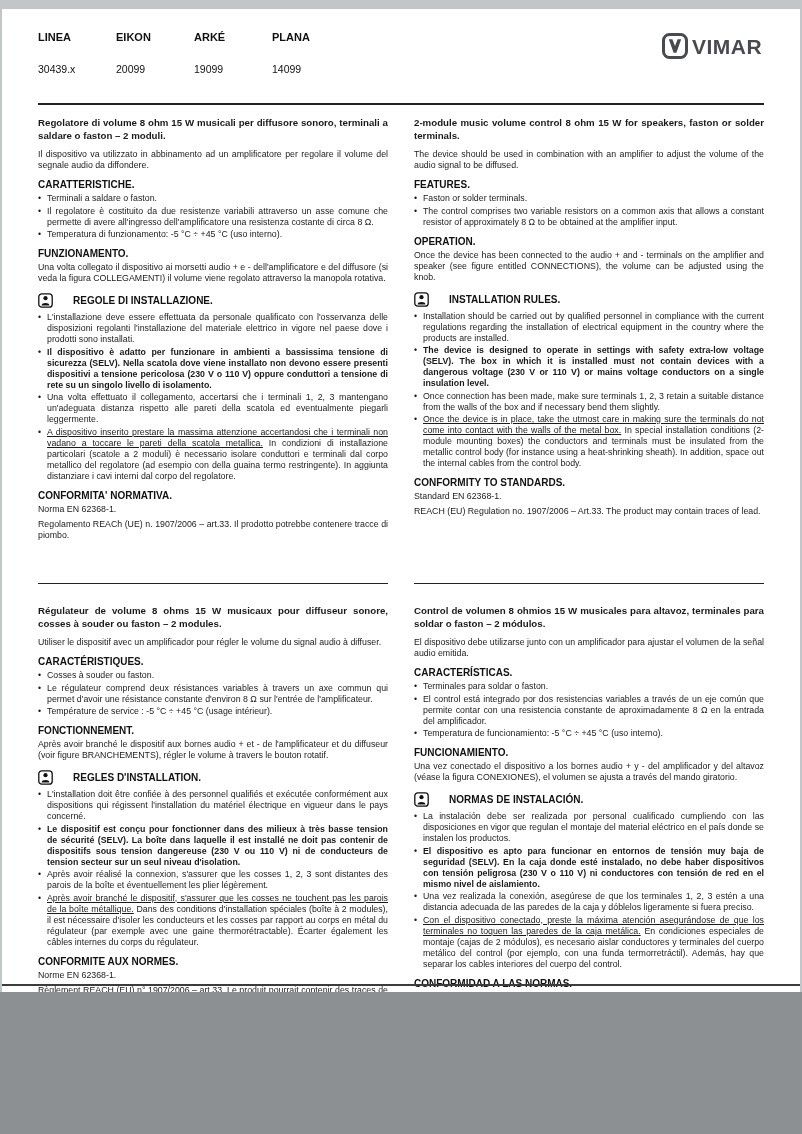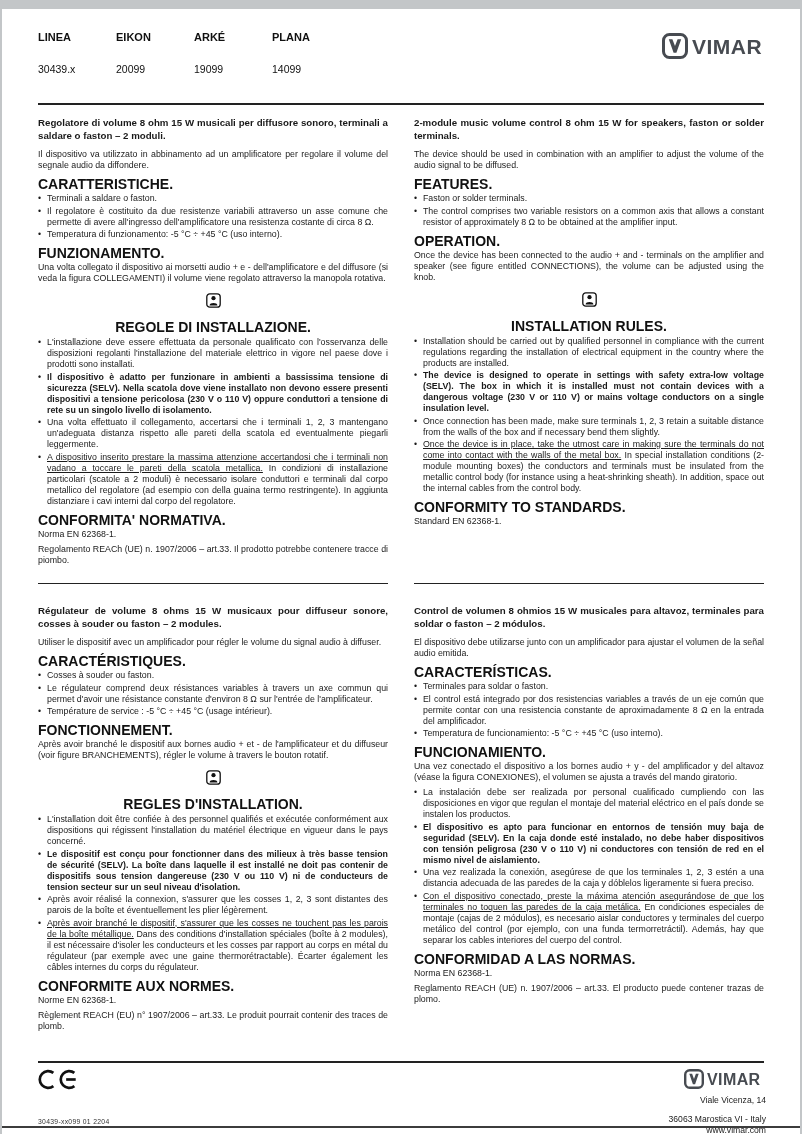--- a/index.html
+++ b/index.html
@@ -1,42 +1,42 @@
 <!DOCTYPE html>
 <html><head>
 <meta charset="utf-8">
 <style>
   * { box-sizing: border-box; }
   html, body { margin: 0; padding: 0; }
   body { background: #8d9093; font-family: "Liberation Sans", sans-serif; }
-  .sheet { position: relative; width: 802px; height: 1134px; background: #c3c6c8; overflow: hidden; margin: 0 auto; }
+  .sheet { position: relative; width: 802px; height: 992px; background: #c3c6c8; overflow: hidden; margin: 0 auto; }
   .page { position: absolute; top: 9px; left: 2px; right: 2px; bottom: 0; background: #ffffff; }
 
   
   .header { display: flex; justify-content: space-between; align-items: flex-start; padding: 22px 34px 0 36px; }
   .products { display: flex; }
   .prod { width: 78px; }
   .series { font-weight: bold; font-size: 11px; line-height: 13px; color: #111; }
   .code { font-size: 10.5px; line-height: 12px; margin-top: 19px; color: #111; }
   .logo { margin-top: 2px; }
   .top-rule { height: 2px; background: #222; margin: 28px 36px 0; }
 
   
   .content { display: grid; grid-template-columns: 1fr 1fr; column-gap: 26px; grid-template-rows: 466px auto; padding: 12px 36px 0; }
   .lang { font-size: 8.8px; line-height: 11px; color: #1a1a1a; text-align: justify; }
   .lang.second { border-top: 1.5px solid #222; padding-top: 21px; }
   .title { font-size: 9.7px; line-height: 12.5px; font-weight: bold; margin: 0 0 7px; }
   .lang p { margin: 0 0 4px; }
-  .lang h3 { font-size: 14px; line-height: 11px; margin: 8px 0 3px; color: #111; }
+  .lang h3 { font-size: 10px; line-height: 11px; margin: 8px 0 3px; color: #111; }
   .lang ul { list-style: none; margin: 0 0 4px; padding: 0; }
   .lang li { position: relative; padding-left: 9px; margin-bottom: 1.5px; }
   .lang li::before { content: "\2022"; position: absolute; left: 0; top: 0; }
   .lang li.b { font-weight: bold; }
   .u { text-decoration: underline; }
-  .rules-head { display: flex; align-items: center; gap: 14px; margin: 9px 0 4px; flex-direction: column; }
+  .rules-head { display: flex; align-items: center; gap: 20px; margin: 9px 0 4px; }
   .rules-head h3 { margin: 0; }
   .inst-icon svg { display: block; }
 
   
   .footer-rule { position: absolute; left: 36px; right: 36px; top: 1052px; height: 1.5px; background: #222; }
   .footer { position: absolute; left: 36px; right: 34px; top: 1060px; height: 56px; display: flex; justify-content: space-between; }
   .foot-left { display: flex; flex-direction: column; justify-content: space-between; }
   .doc-code { font-size: 6.8px; color: #333; letter-spacing: 0.3px; }
   .foot-right { text-align: right; }
   .addr { font-size: 8.6px; line-height: 11px; color: #222; margin-top: 2px; }
@@ -132,20 +132,21 @@
           <h3>INSTALLATION RULES.</h3>
         </div>
         <ul>
           <li>Installation should be carried out by qualified personnel in compliance with the current regulations regarding the installation of electrical equipment in the country where the products are installed.</li>
           <li class="b">The device is designed to operate in settings with safety extra-low voltage (SELV). The box in which it is installed must not contain devices with a dangerous voltage (230 V or 110 V) or mains voltage conductors on a single insulation level.</li>
           <li>Once connection has been made, make sure terminals 1, 2, 3 retain a suitable distance from the walls of the box and if necessary bend them slightly.</li>
           <li><span class="u">Once the device is in place, take the utmost care in making sure the terminals do not come into contact with the walls of the metal box.</span><span> In special installation conditions (2-module mounting boxes) the conductors and terminals must be insulated from the metallic control body (for instance using a heat-shrinking sheath). In addition, space out the internal cables from the control body.</span></li>
         </ul>
         <h3>CONFORMITY TO STANDARDS.</h3>
         <p>Standard EN 62368-1.</p>
+        <p>REACH (EU) Regulation no. 1907/2006 – Art.33. The product may contain traces of lead.</p>
       </section>
 
       <section class="lang second">
         <h2 class="title">Régulateur de volume 8 ohms 15 W musicaux pour diffuseur sonore, cosses à souder ou faston – 2 modules.</h2>
         <p>Utiliser le dispositif avec un amplificador pour régler le volume du signal audio à diffuser.</p>
         <h3>CARACTÉRISTIQUES.</h3>
         <ul>
           <li>Cosses à souder ou faston.</li>
           <li>Le régulateur comprend deux résistances variables à travers un axe commun qui permet d'avoir une résistance constante d'environ 8 Ω sur l'entrée de l'amplificateur.</li>
           <li>Température de service : -5 °C ÷ +45 °C (usage intérieur).</li>
@@ -177,20 +178,30 @@
         <h2 class="title">Control de volumen 8 ohmios 15 W musicales para altavoz, terminales para soldar o faston – 2 módulos.</h2>
         <p>El dispositivo debe utilizarse junto con un amplificador para ajustar el volumen de la señal audio emitida.</p>
         <h3>CARACTERÍSTICAS.</h3>
         <ul>
           <li>Terminales para soldar o faston.</li>
           <li>El control está integrado por dos resistencias variables a través de un eje común que permite contar con una resistencia constante de aproximadamente 8 Ω en la entrada del amplificador.</li>
           <li>Temperatura de funcionamiento: -5 °C ÷ +45 °C (uso interno).</li>
         </ul>
         <h3>FUNCIONAMIENTO.</h3>
         <p>Una vez conectado el dispositivo a los bornes audio + y - del amplificador y del altavoz (véase la figura CONEXIONES), el volumen se ajusta a través del mando giratorio.</p>
+        <div class="rules-head">
+          <span class="inst-icon">
+            <svg width="15" height="15" viewBox="0 0 15 15">
+                <rect x="0.8" y="0.8" width="13.4" height="13.4" rx="3" fill="none" stroke="#111" stroke-width="1.3"></rect>
+                <circle cx="7.5" cy="5.2" r="2.1" fill="#111"></circle>
+                <path d="M3.6 12.4 C3.6 9.2 11.4 9.2 11.4 12.4 Z" fill="#111"></path>
+              </svg>
+          </span>
+          <h3>NORMAS DE INSTALACIÓN.</h3>
+        </div>
         <ul>
           <li>La instalación debe ser realizada por personal cualificado cumpliendo con las disposiciones en vigor que regulan el montaje del material eléctrico en el país donde se instalen los productos.</li>
           <li class="b">El dispositivo es apto para funcionar en entornos de tensión muy baja de seguridad (SELV). En la caja donde esté instalado, no debe haber dispositivos con tensión peligrosa (230 V o 110 V) ni conductores con tensión de red en el mismo nivel de aislamiento.</li>
           <li>Una vez realizada la conexión, asegúrese de que los terminales 1, 2, 3 estén a una distancia adecuada de las paredes de la caja y dóblelos ligeramente si fuera preciso.</li>
           <li><span class="u">Con el dispositivo conectado, preste la máxima atención asegurándose de que los terminales no toquen las paredes de la caja metálica.</span><span> En condiciones especiales de montaje (cajas de 2 módulos), es necesario aislar conductores y terminales del cuerpo metálico del control (por ejemplo, con una funda termorretráctil). Además, hay que separar los cables interiores del cuerpo del control.</span></li>
         </ul>
         <h3>CONFORMIDAD A LAS NORMAS.</h3>
         <p>Norma EN 62368-1.</p>
         <p>Reglamento REACH (UE) n. 1907/2006 – art.33. El producto puede contener trazas de plomo.</p>
       </section>

